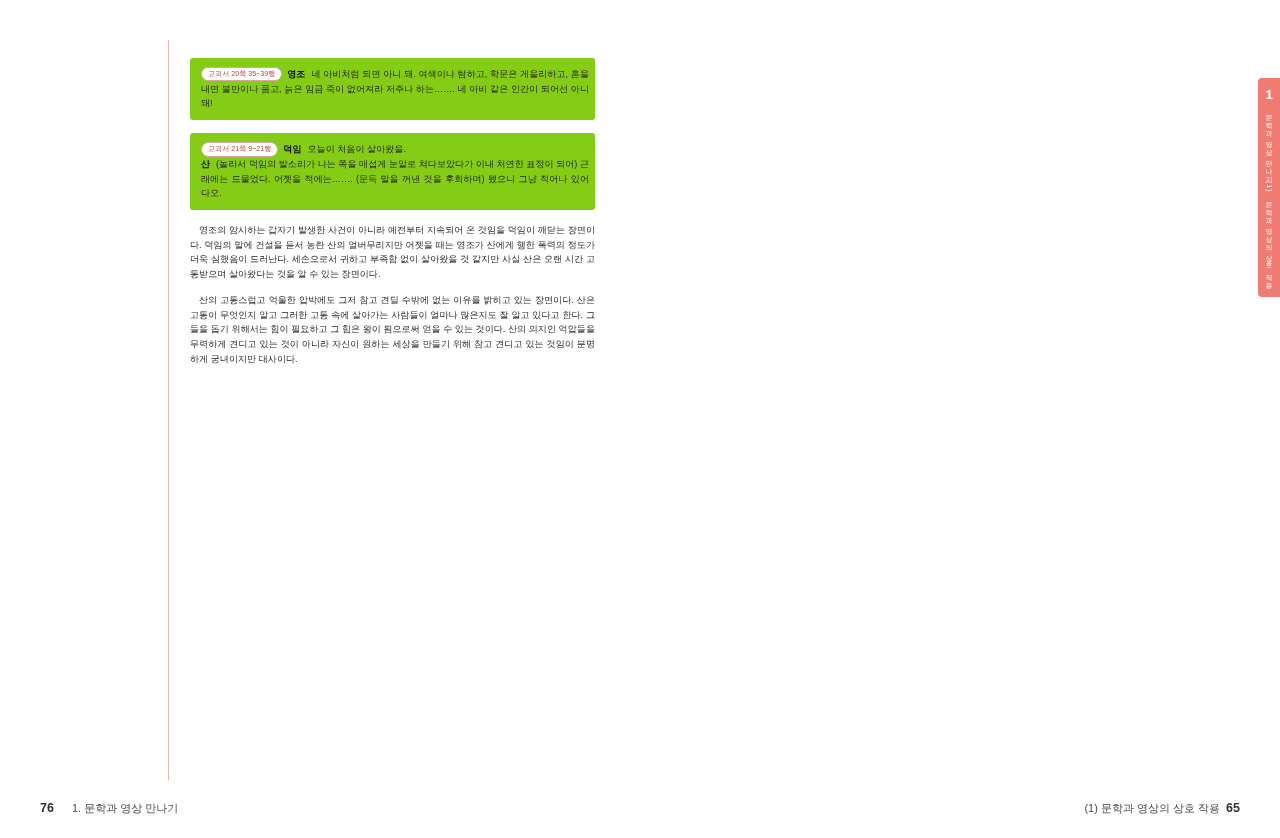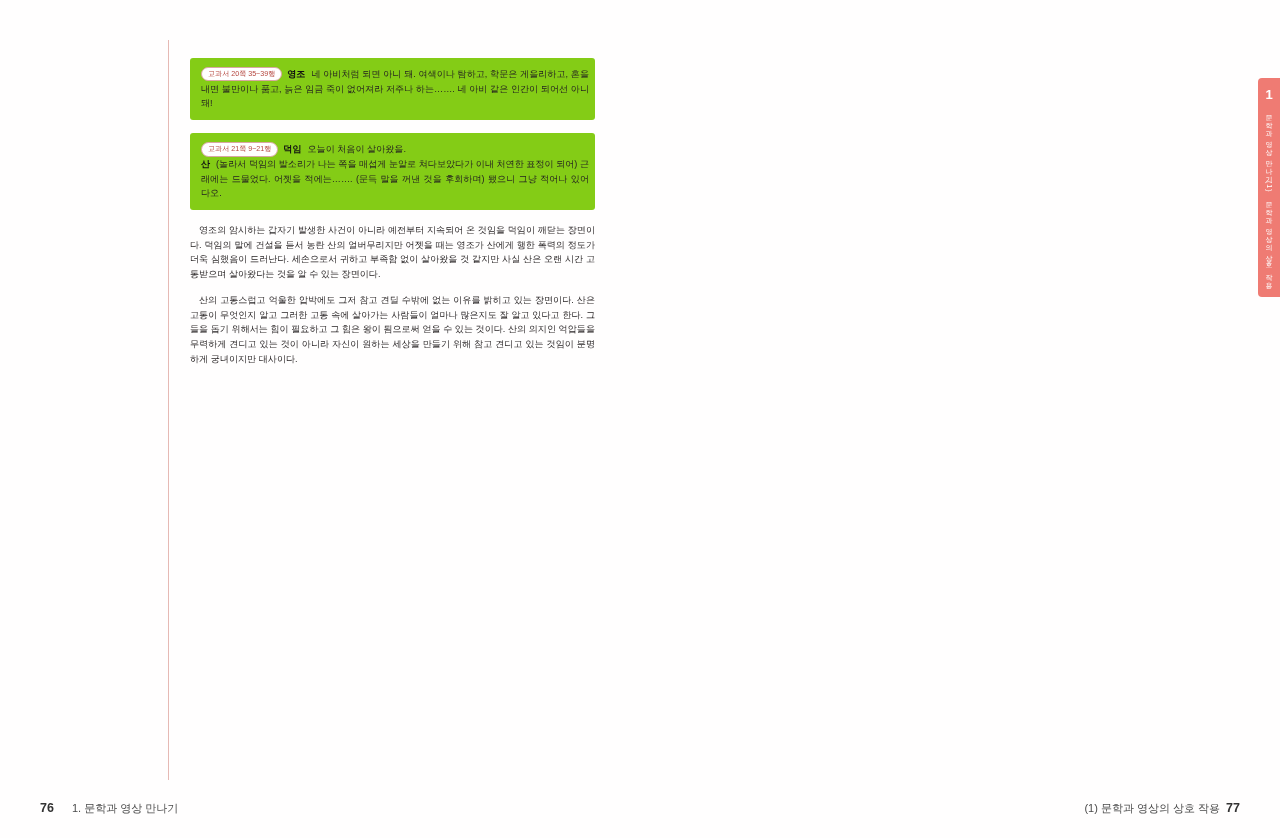--- a/index.html
+++ b/index.html
@@ -165,17 +165,17 @@
 
     <div class="thumb">
       <span class="num">1</span>
       <span class="vt">문학과 영상 만나기</span>
       <span class="sep"></span>
       <span class="vt">(1) 문학과 영상의 상호 작용</span>
     </div>
 
     <div class="footer-right">
       <span class="ftxt">(1) 문학과 영상의 상호 작용</span>
-      <span class="pg">77</span>
+      <span class="pg">65</span>
     </div>
   </div>
 
 </div>
 
 </body></html>

